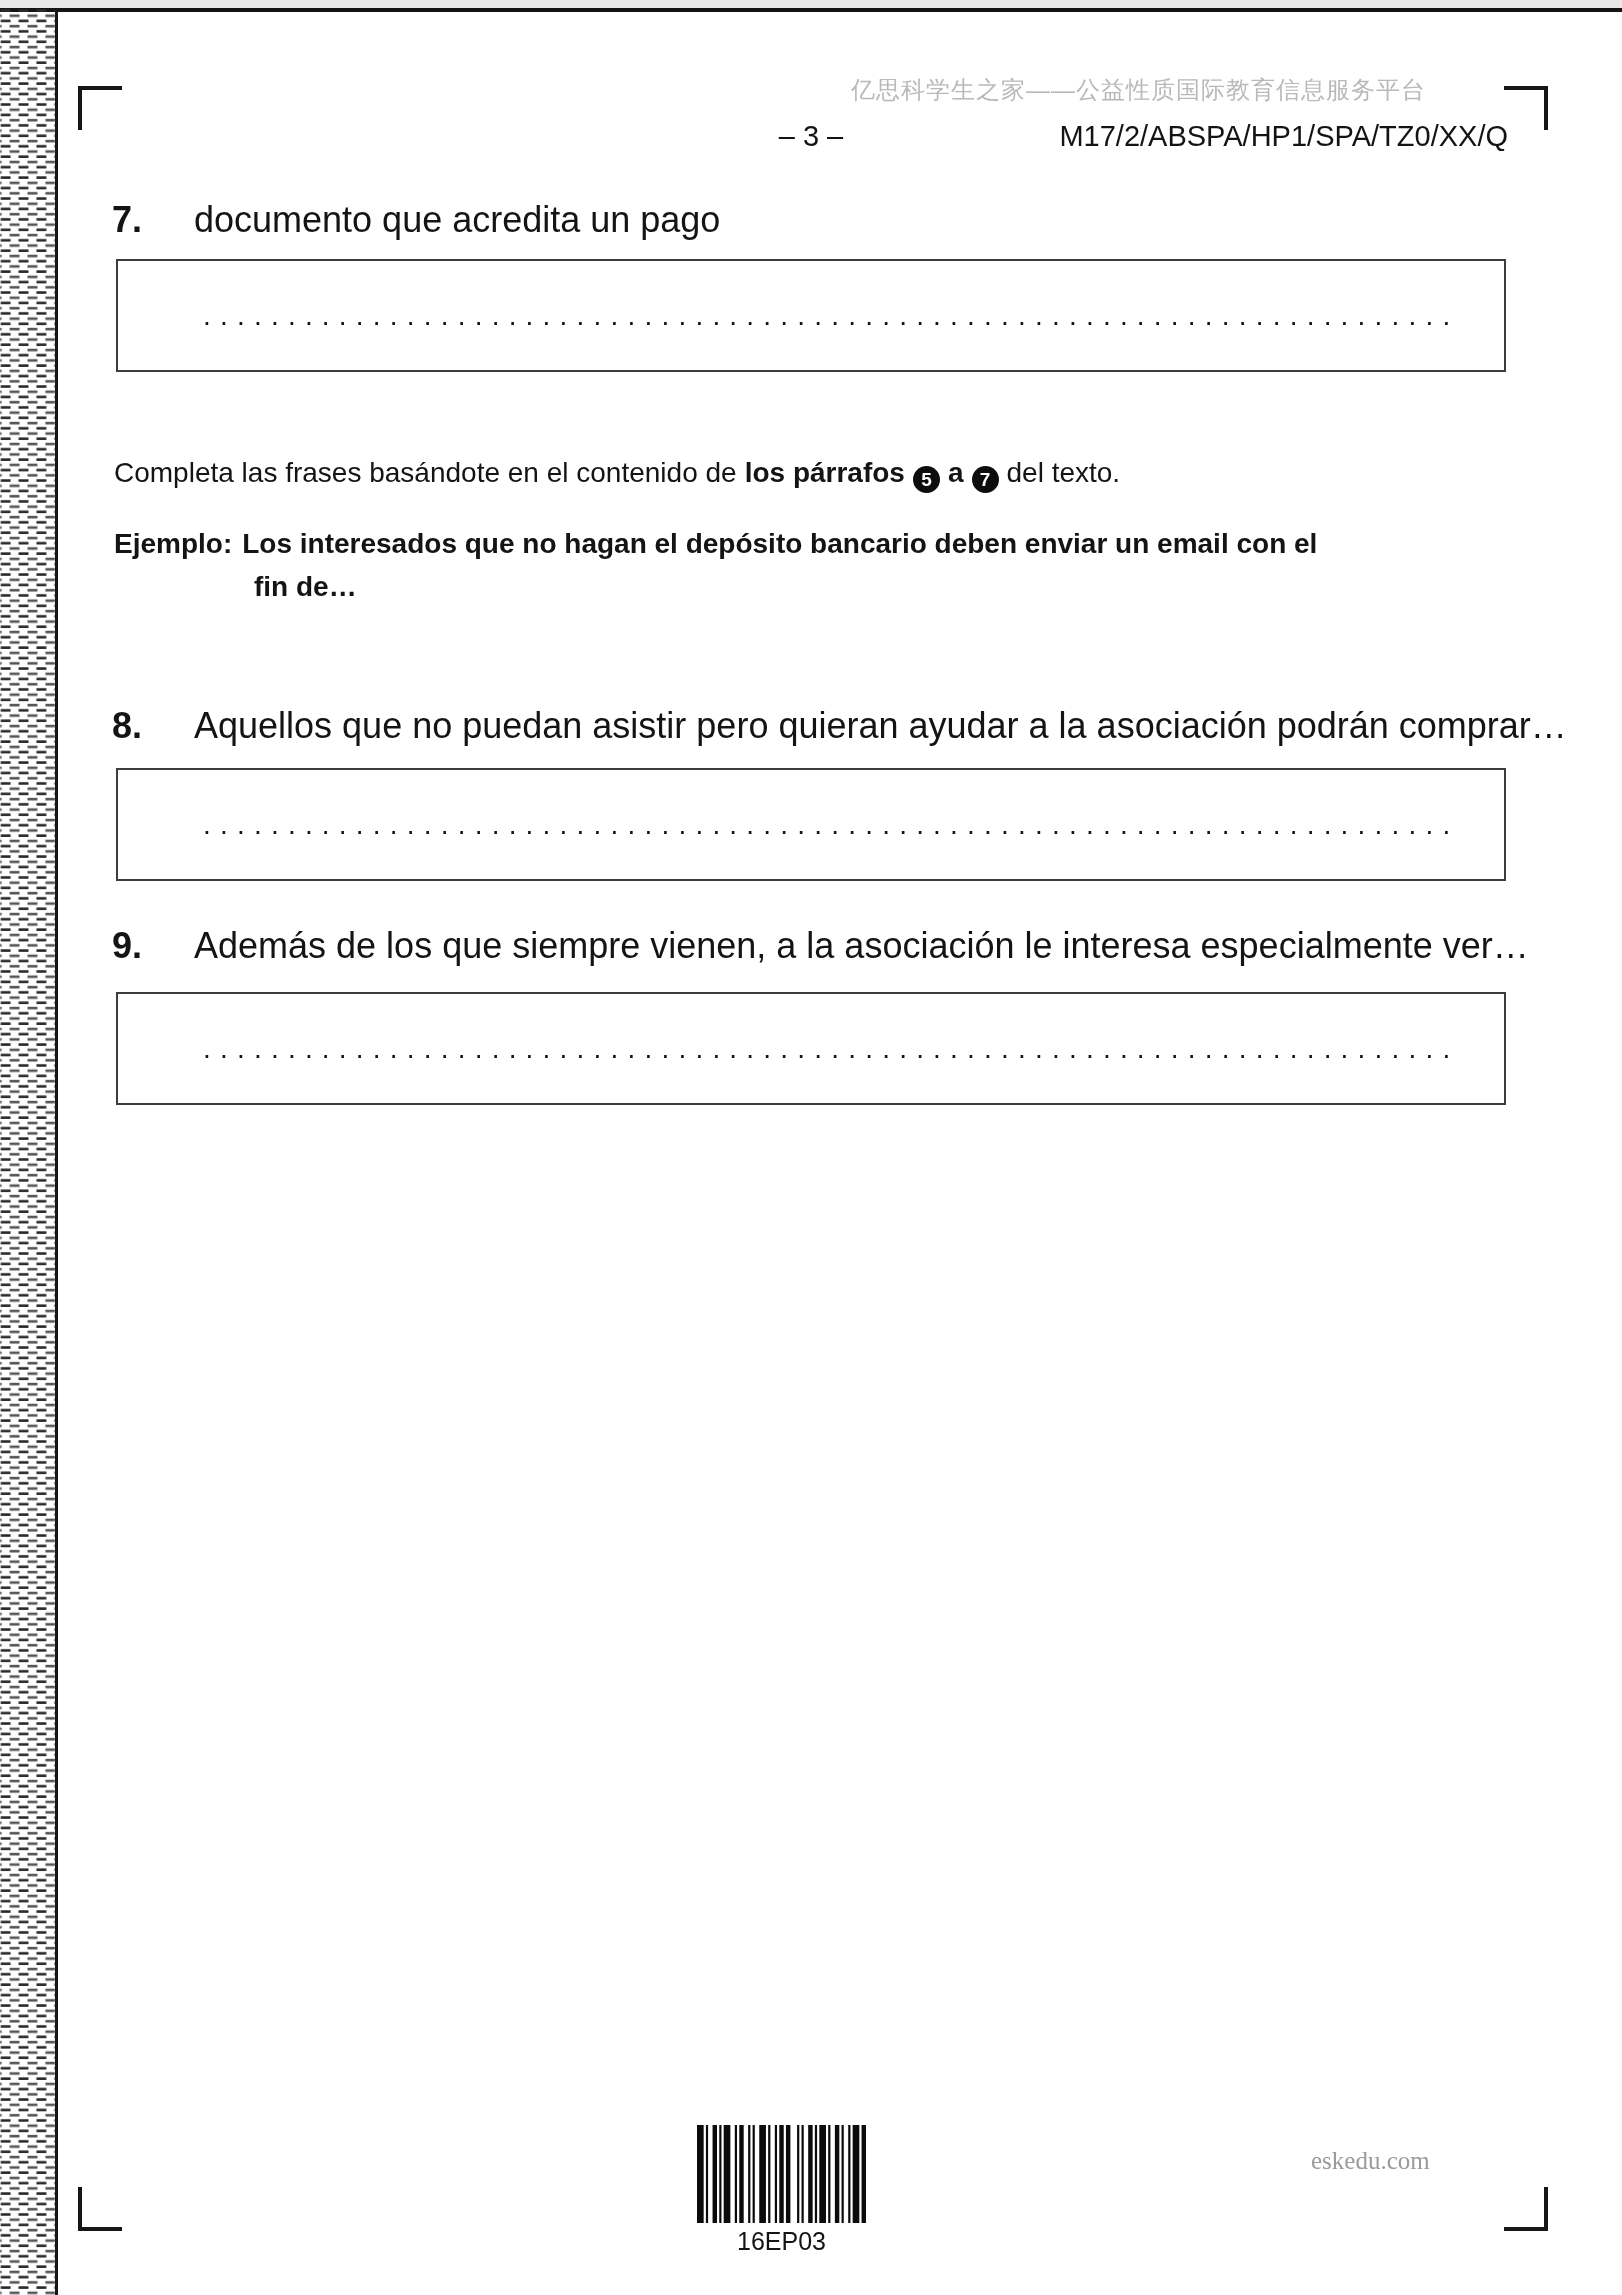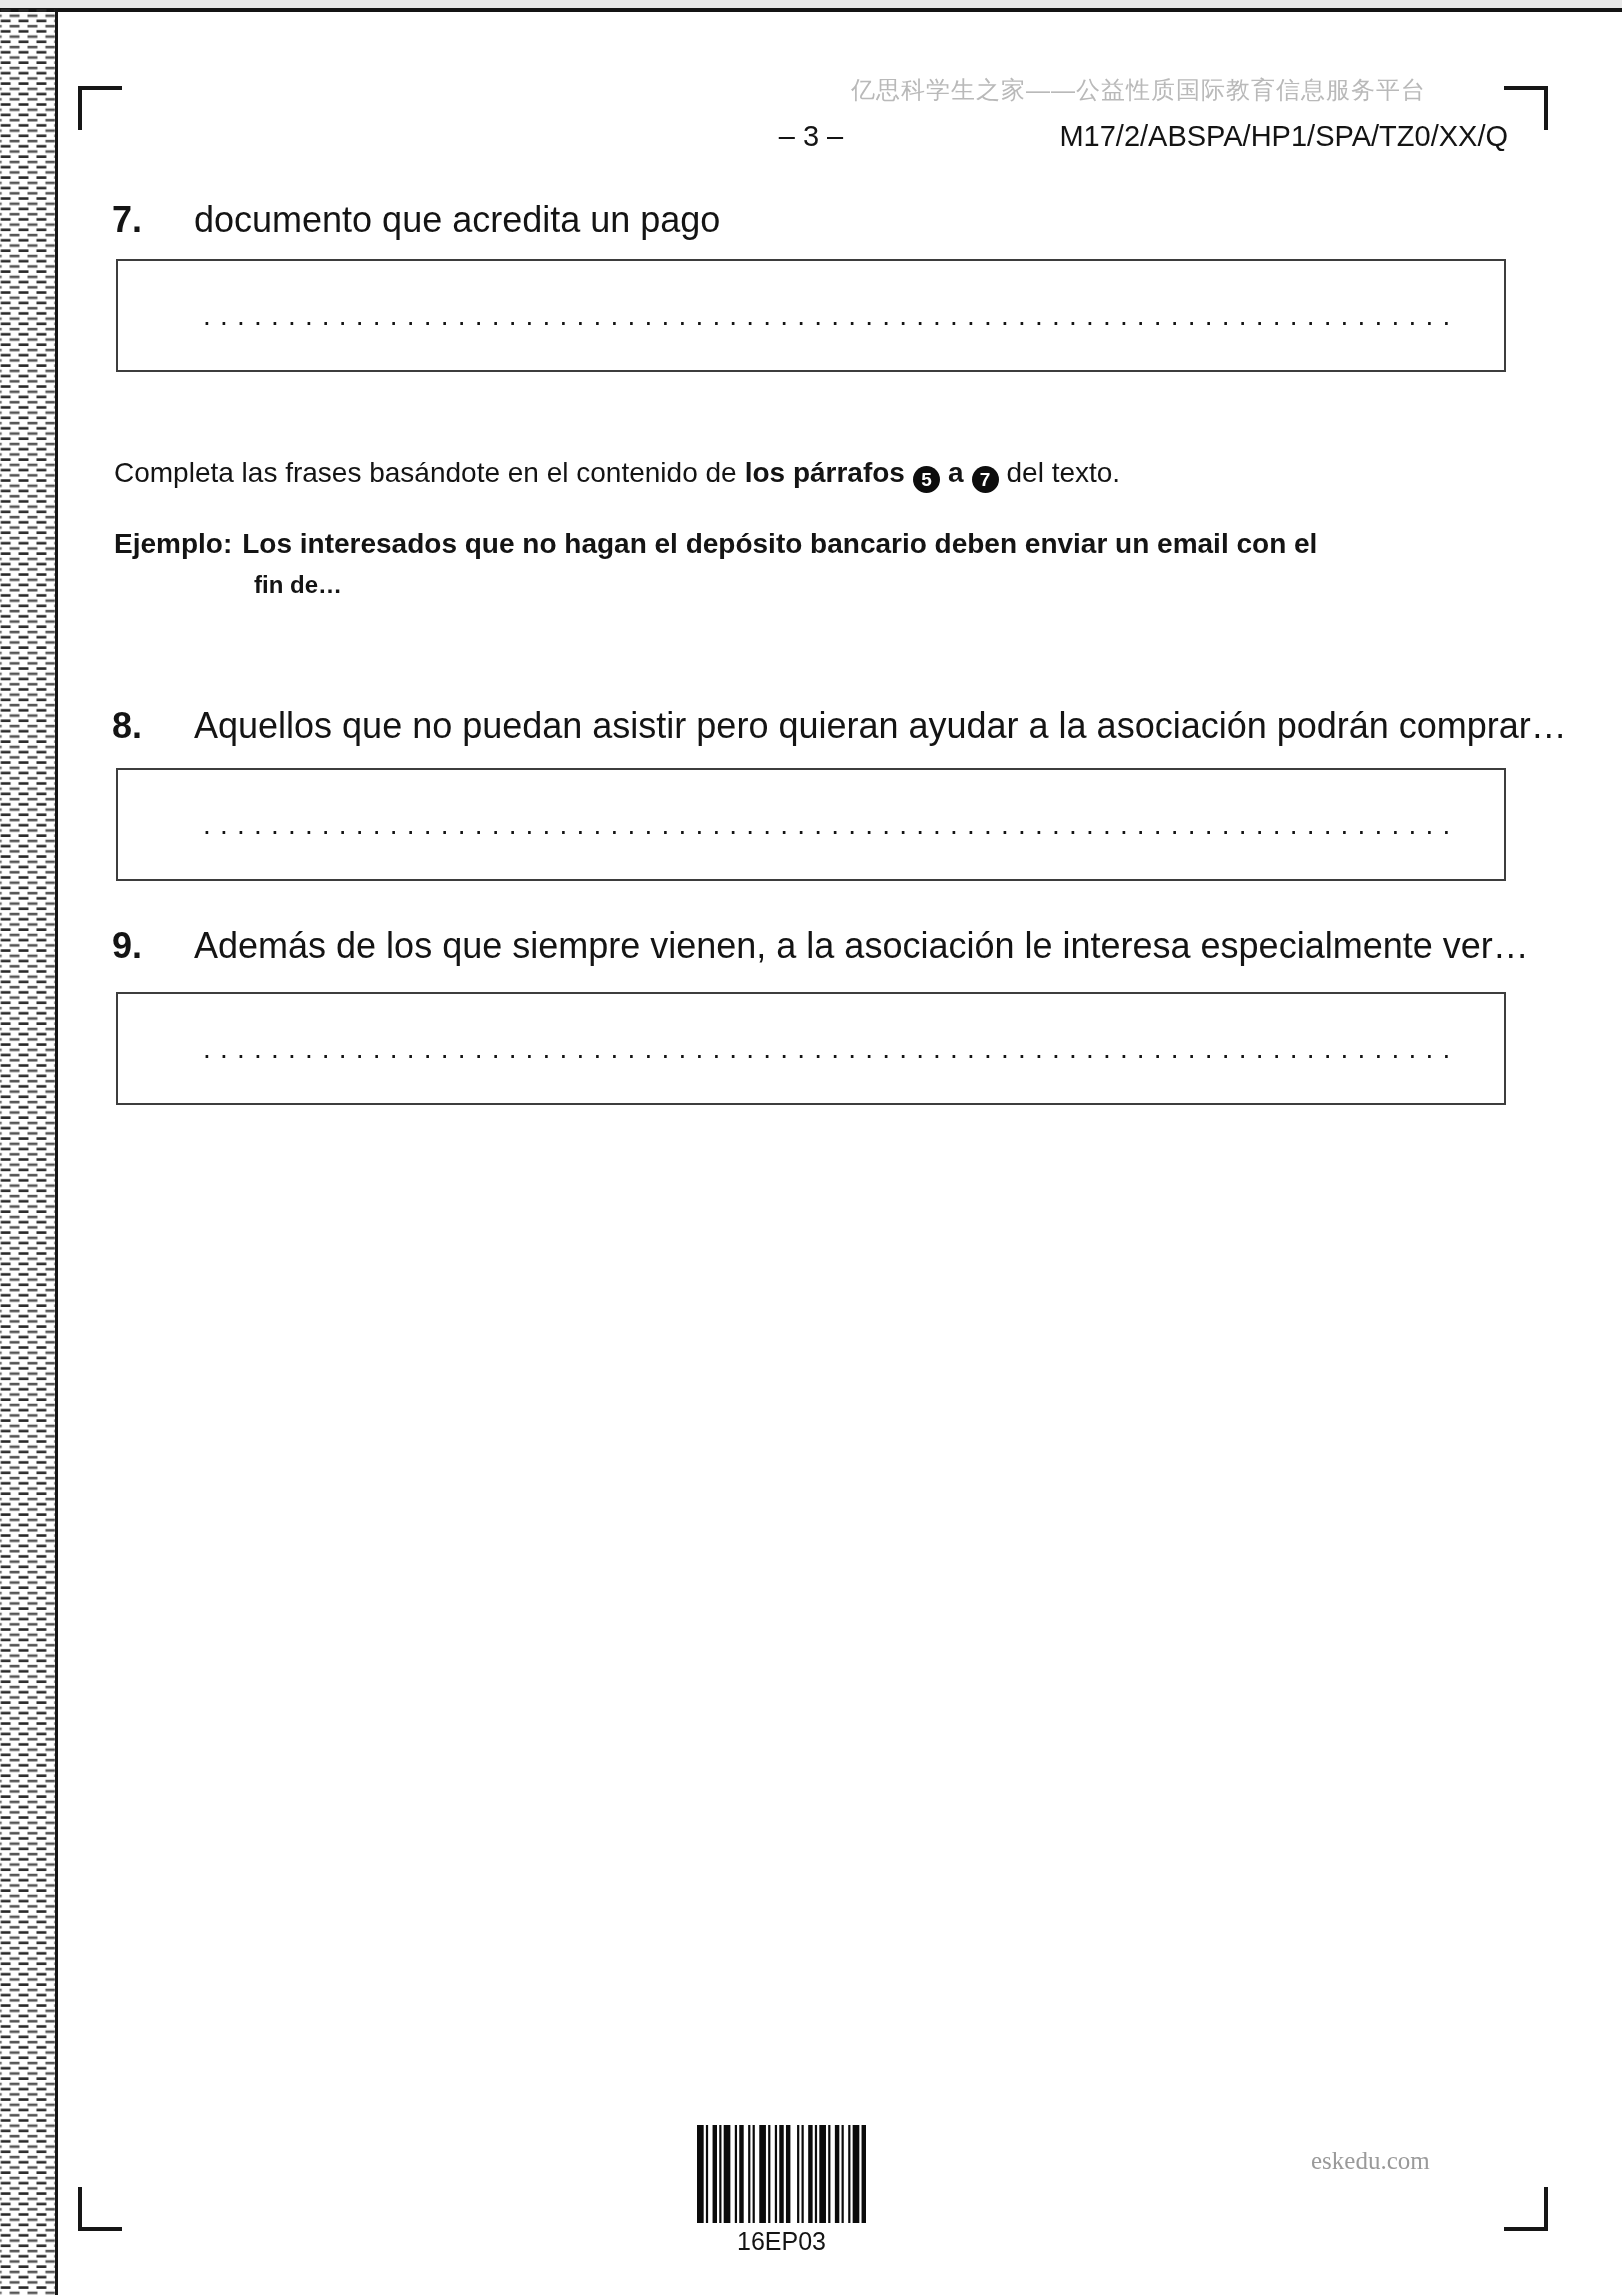--- a/index.html
+++ b/index.html
@@ -55,21 +55,21 @@
   .instruction .b { font-weight:bold; }
   .circled {
     display:inline-block; width:27px; height:27px; border-radius:50%;
     background:#0d0d0d; color:#fff; font-weight:bold; font-size:19px;
     line-height:27px; text-align:center; vertical-align:-4px; margin:0 8px;
   }
   .gap-l { margin-left:8px; }
 
   .example-l1 { left:114px; top:520px; font-size:28px; font-weight:bold; white-space:nowrap; }
   .example-l1 .lbl { margin-right:10px; }
-  .example-l2 { left:254px; top:563px; font-size:24px; font-weight:bold; white-space:nowrap; }
+  .example-l2 { left:254px; top:563px; font-size:28px; font-weight:bold; white-space:nowrap; }
   .example-answer-line {
     left:201px; top:627px; width:1222px; overflow:hidden;
     white-space:nowrap; height:36px; line-height:36px;
   }
   .example-answer-line .ans { font-weight:bold; font-size:28px; margin:0 4px; }
 
   .barcode-wrap { left:697px; top:2117px; width:169px; height:98px; }
   .barcode-wrap svg { width:100%; height:100%; }
   .barcode-label { left:697px; top:2219px; width:169px; text-align:center; font-size:25px; }
   .turn-over { right:117px; top:2154px; font-size:28px; font-weight:bold; white-space:nowrap; }

